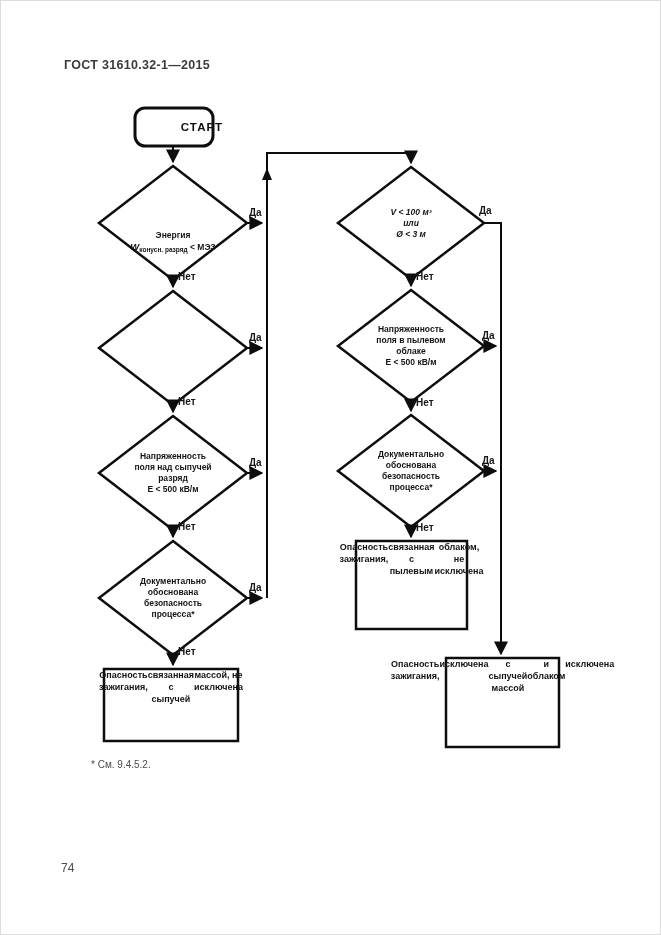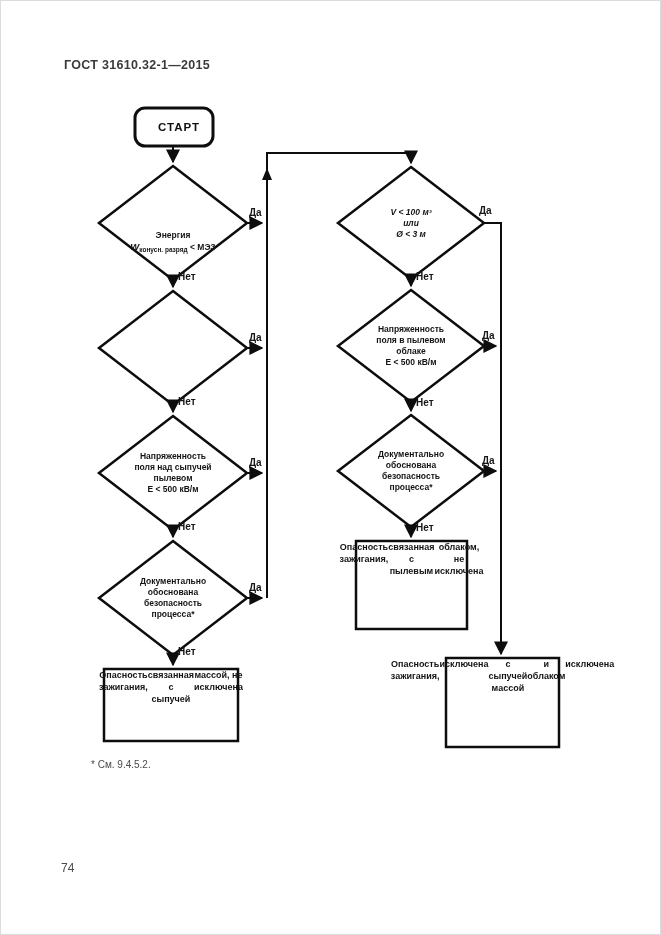--- a/index.html
+++ b/index.html
@@ -7,21 +7,21 @@
   .page {
     position:relative; width:661px; height:935px; background:#fff;
     font-family:"Liberation Sans", sans-serif; color:#2d2d2d;
     overflow:hidden; border:1px solid #dcdcdc;
   }
   .abs { position:absolute; }
   .hdr { left:63px; top:57px; font-size:12.5px; font-weight:bold; color:#3b3b3b; letter-spacing:.3px; }
   svg.canvas { left:0; top:0; }
   .start-label {
     left:134px; top:107px; width:88px; height:38px;
-    display:flex; align-items:center; justify-content:center;
+    display:flex; align-items:center; justify-content:flex-end;
     font-size:11.5px; font-weight:bold; letter-spacing:1px; color:#101010;
   }
   .node-text {
     position:absolute; text-align:center; font-size:8.5px; font-weight:bold;
     color:#141414; line-height:11px;
   }
   .node-text .wvar { font-style:italic; font-size:9.5px; }
   .node-text .wsub { font-size:6.5px; vertical-align:-2px; }
   .yn {
     position:absolute; font-size:10px; font-weight:bold; color:#161616;
@@ -93,21 +93,21 @@
 
   <div class="node-text" style="left:98px; top:201px; width:148px;margin-top:28px;">
     <div>Энергия</div>
     <div><span class="wvar">W</span><span class="wsub">конусн. разряд</span><span> &lt; МЭЗ</span></div>
   </div>
 
 
   <div class="node-text" style="left:98px; top:450px; width:148px;">
     <div>Напряженность</div>
     <div>поля над сыпучей</div>
-    <div>пылевом</div>
+    <div>разряд</div>
     <div>Е &lt; 500 кВ/м</div>
   </div>
 
   <div class="node-text" style="left:98px; top:575px; width:148px;">
     <div>Документально</div>
     <div>обоснована</div>
     <div>безопасность</div>
     <div>процесса*</div>
   </div>
 

